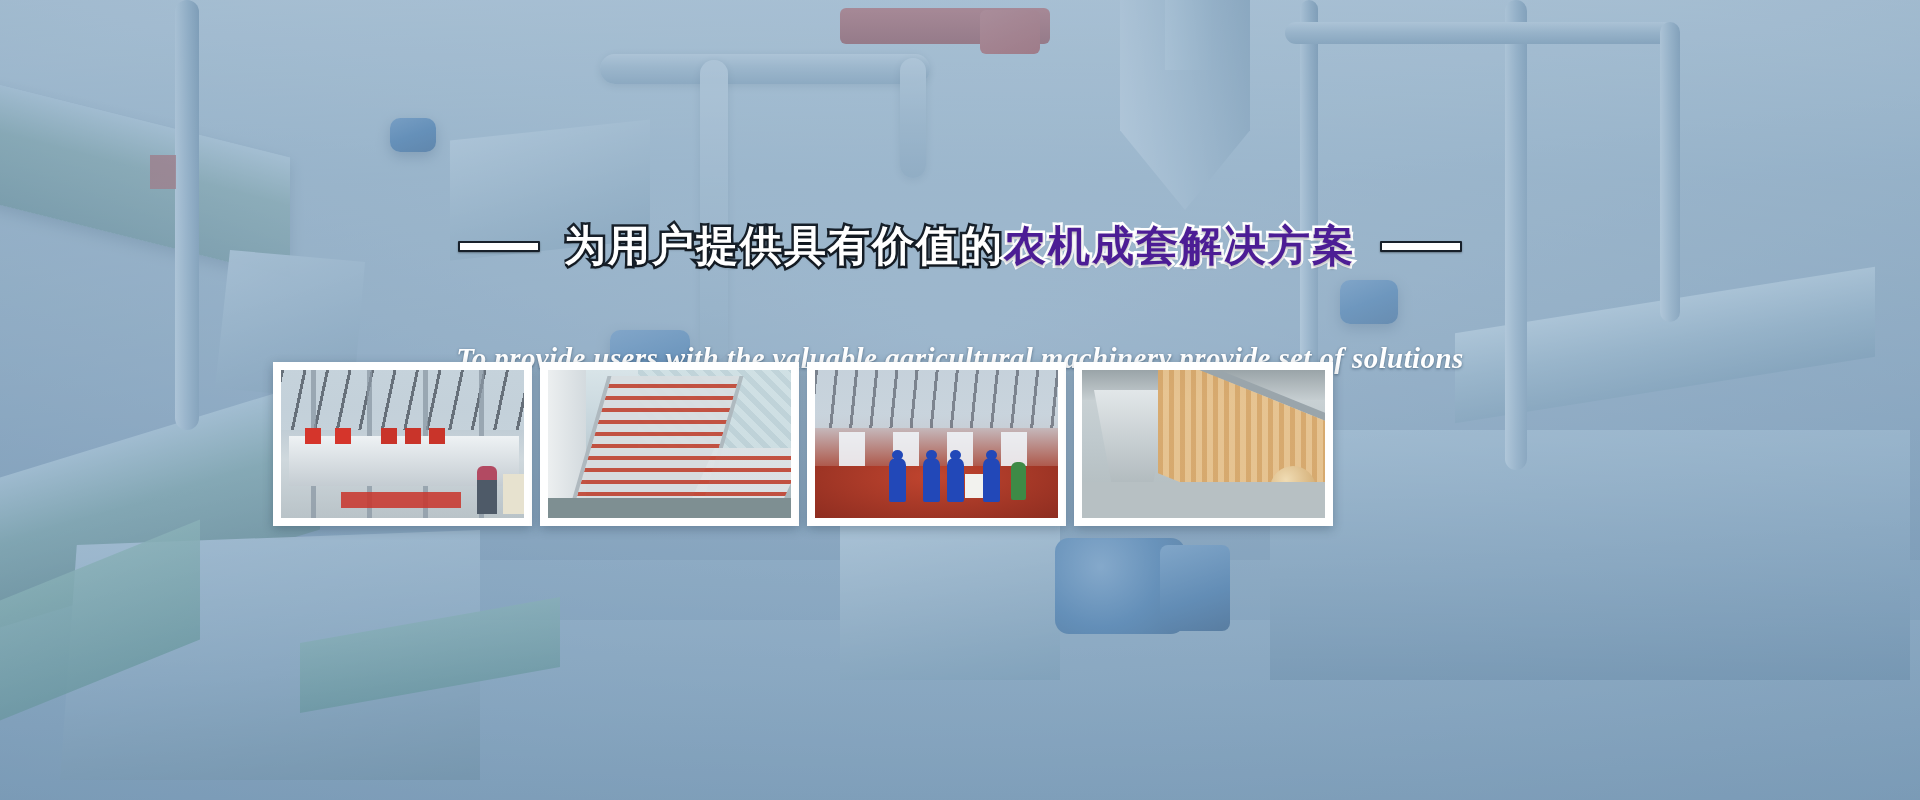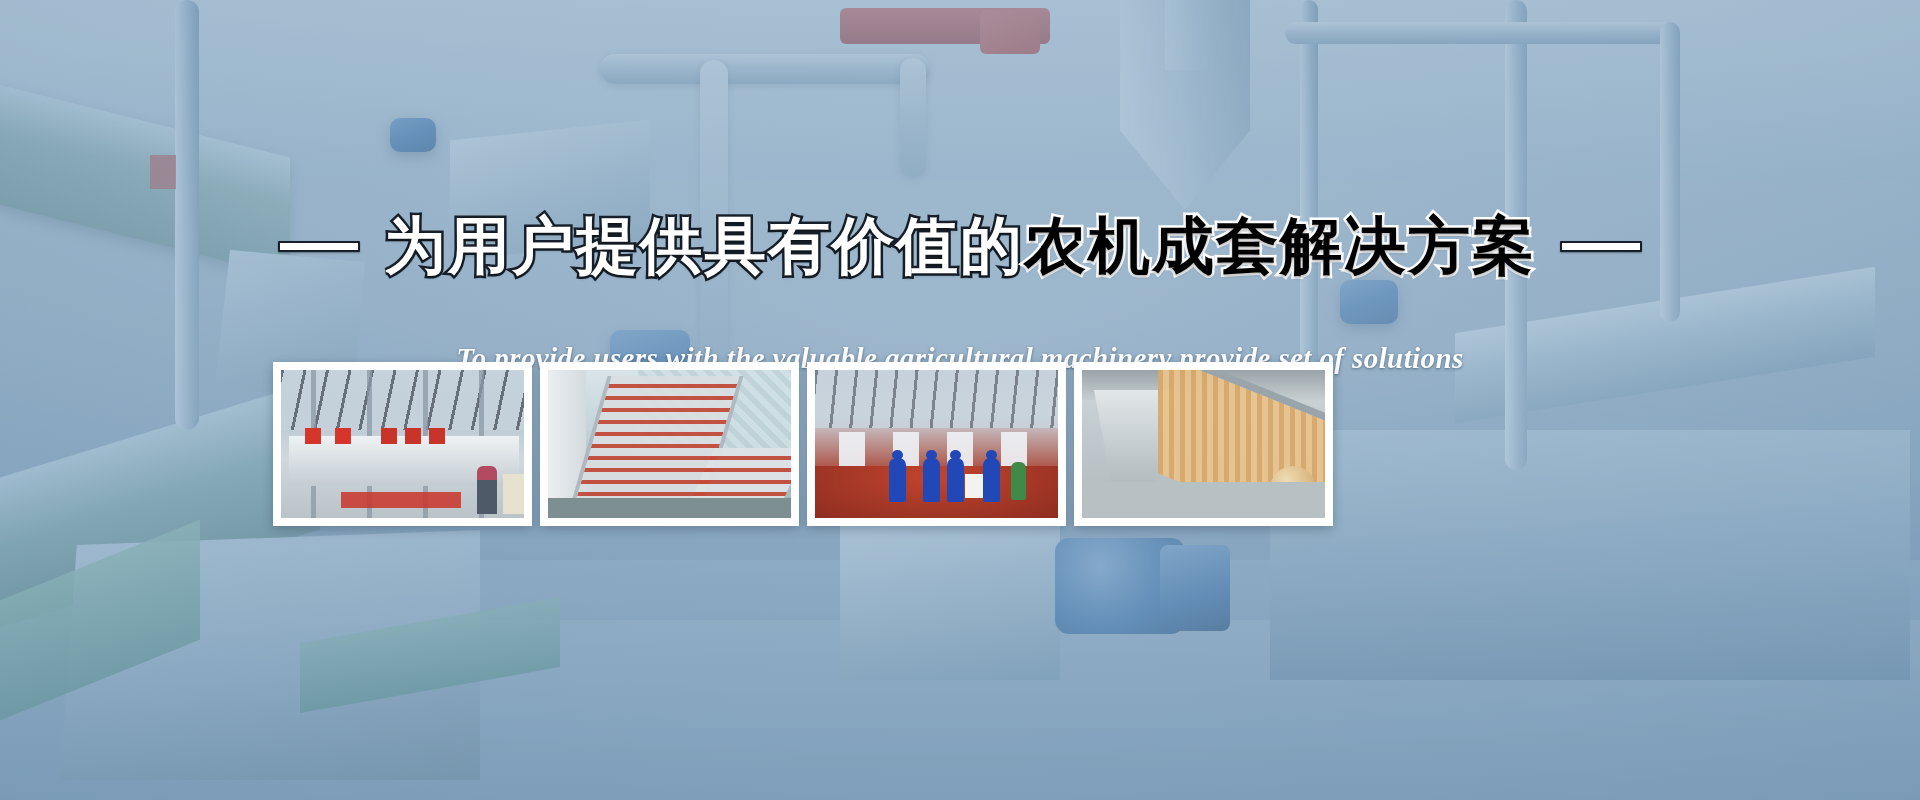--- a/index.html
+++ b/index.html
@@ -111,31 +111,31 @@
     display:flex;align-items:center;justify-content:center;gap:24px;
     white-space:nowrap;
   }
   .dash{
     display:inline-block;width:78px;height:7px;background:#ffffff;
     border:2px solid #17202a;border-radius:1px;
     box-shadow:0 1px 2px rgba(0,0,0,.35);
   }
   .hl-text{
     font-family:"Liberation Sans","DejaVu Sans",sans-serif;
-    font-size:62px;font-weight:bold;letter-spacing:2px;line-height:1;
+    font-size:42px;font-weight:bold;letter-spacing:2px;line-height:1;
     display:flex;align-items:flex-start;
   }
   .hl-white{
     color:#ffffff;
     -webkit-text-stroke:5px #17202a;
     paint-order:stroke fill;
     text-shadow:0 2px 3px rgba(0,0,0,.35);
   }
   .hl-red{
-    color:#000000;
+    color:#4c1d95;
     -webkit-text-stroke:5px #ffffff;
     paint-order:stroke fill;
     text-shadow:0 2px 3px rgba(0,0,0,.28);
   }
 
   .subtitle{
     position:absolute;left:0;right:0;top:342px;
     text-align:center;
     font-family:"Liberation Serif","DejaVu Serif",serif;
     font-style:italic;font-weight:bold;

